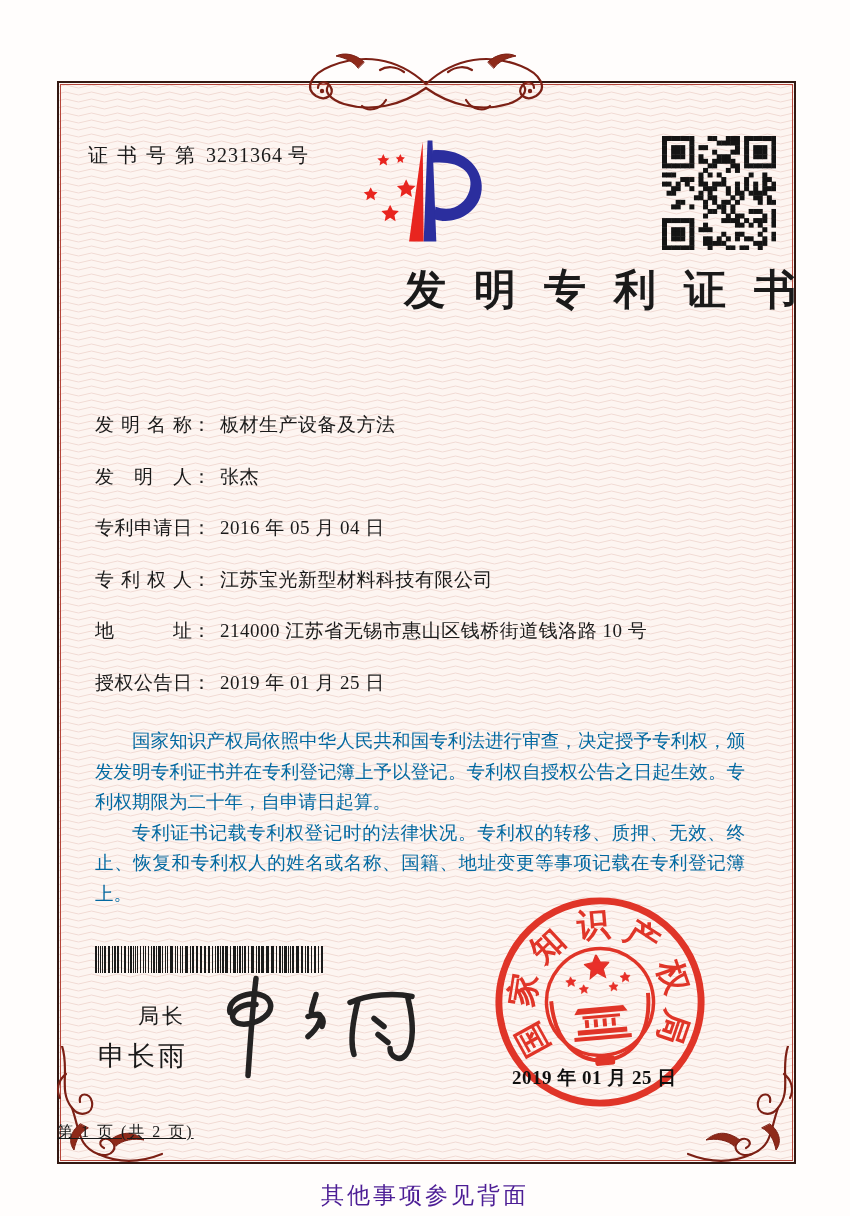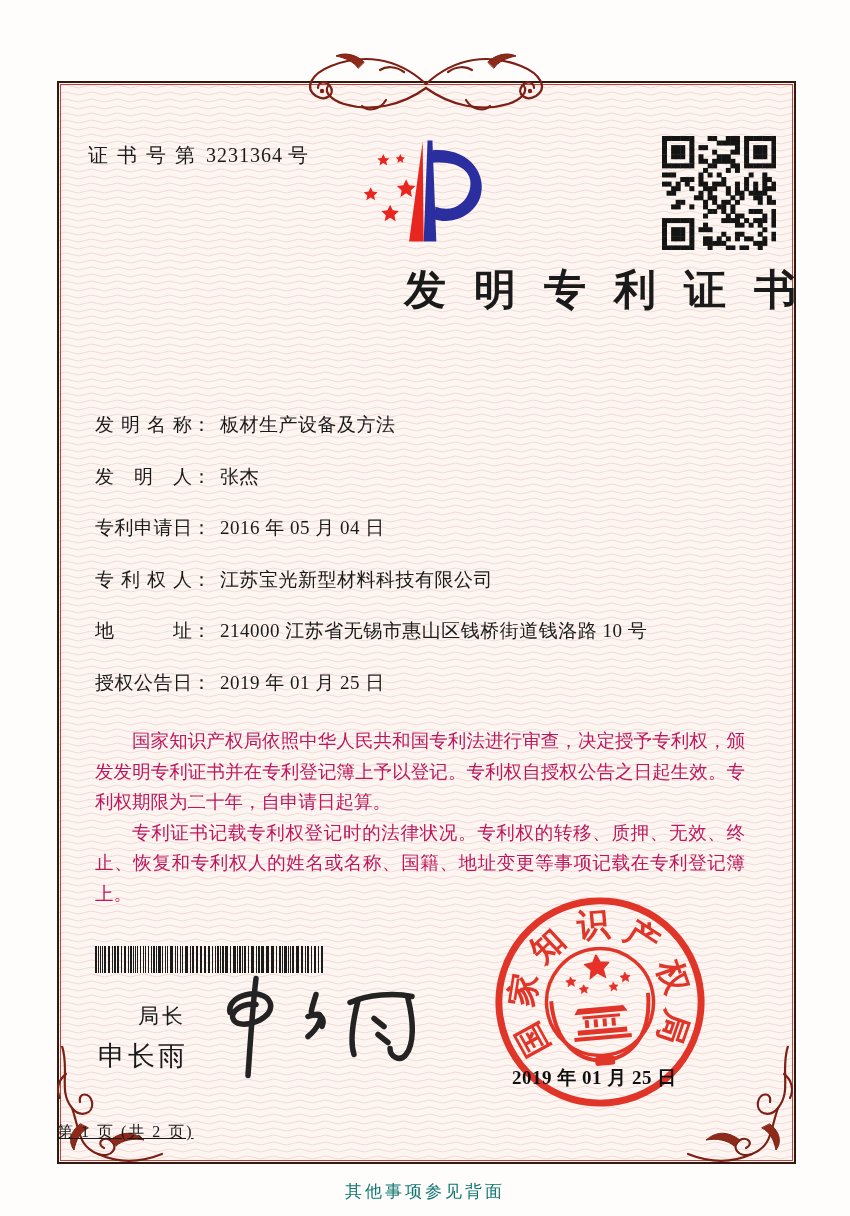--- a/index.html
+++ b/index.html
@@ -30,37 +30,37 @@
   .frow{position:relative;height:51.5px;font-size:19px;white-space:nowrap;}
   .flabel{display:inline-block;width:97px;text-align:justify;text-align-last:justify;
           vertical-align:top;}
   .fcolon{margin-right:9px;}
   .fvalue{letter-spacing:.5px;}
   .fpair2{position:absolute;left:335px;top:0;}
   .fpair2 .flabel2{letter-spacing:1px;}
 
   
   .paras{position:absolute;left:95px;top:726px;width:650px;z-index:3;
-         font-size:18.5px;line-height:30.5px;text-align:justify;color:#be185d;}
+         font-size:18.5px;line-height:30.5px;text-align:justify;color:#0369a1;}
   .paras p{margin:0;text-indent:2em;}
 
   
   .barcode{position:absolute;left:95px;top:946px;z-index:3;}
   .director-title{position:absolute;left:98px;top:1002px;font-size:21px;z-index:3;
                   font-family:"Liberation Sans","DejaVu Sans",sans-serif;letter-spacing:3px;margin-left:40px;}
   .director-name{position:absolute;left:98px;top:1038px;font-size:27px;z-index:3;
                  font-family:"Liberation Sans","DejaVu Sans",sans-serif;letter-spacing:3px;}
   .signature{position:absolute;left:212px;top:970px;z-index:3;}
   .seal{position:absolute;left:486px;top:888px;z-index:4;transform:rotate(-5deg);opacity:.95;}
   .seal-date{position:absolute;left:512px;top:1065px;z-index:5;font-size:19px;
              font-weight:600;letter-spacing:.5px;color:#101010;}
   .page-num{position:absolute;left:57px;top:1122px;width:739px;
             font-size:16px;z-index:3;letter-spacing:2px;text-decoration:underline;}
   .back-note{position:absolute;left:0;top:1180px;width:850px;text-align:center;
-             font-size:17px;z-index:3;letter-spacing:3px;color:#0f766e;}
+             font-size:23px;z-index:3;letter-spacing:3px;color:#4c1d95;}
 </style>
 </head>
 <body>
 
 <div class="page">
 
   <svg class="texture" width="735" height="1079">
     <defs>
       <pattern id="wav" width="26" height="7" patternUnits="userSpaceOnUse">
         <path d="M0,3.5 Q6.5,0.5 13,3.5 T26,3.5" fill="none" stroke="#eed4cc" stroke-width="1"></path>

